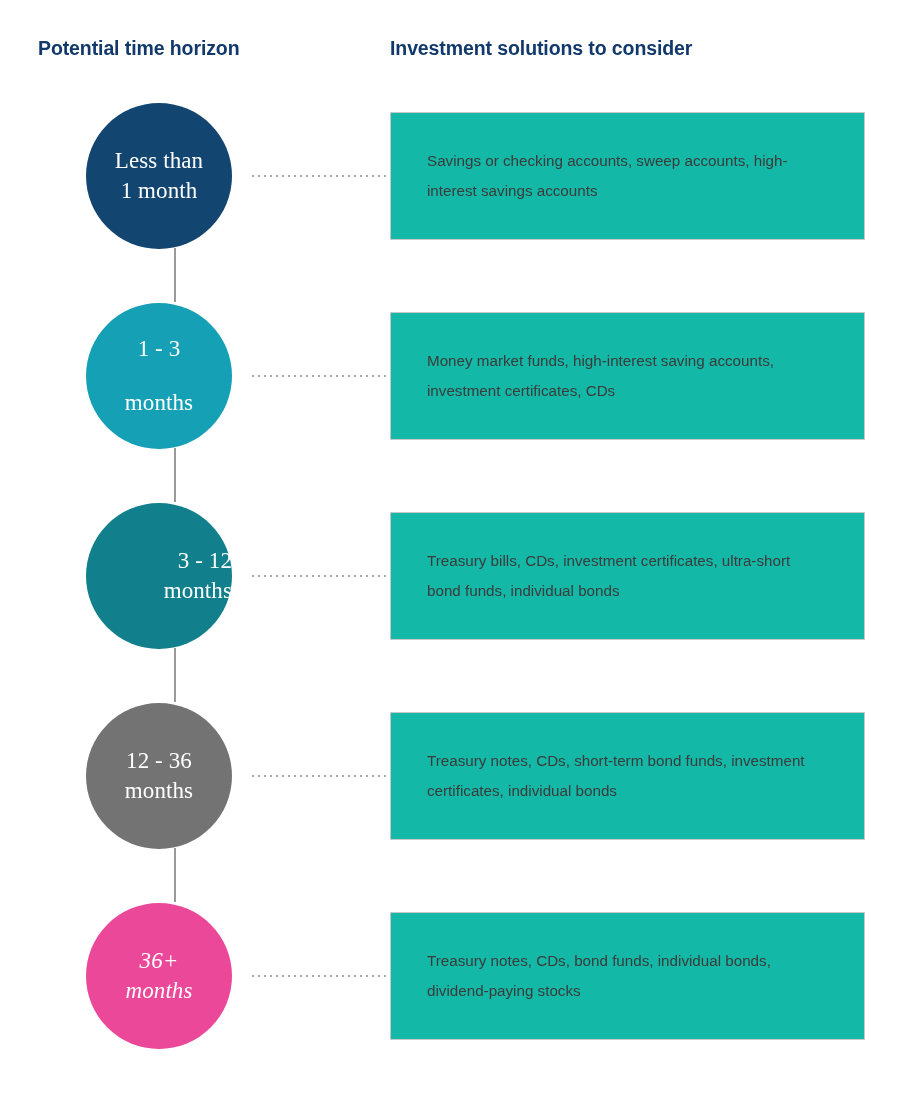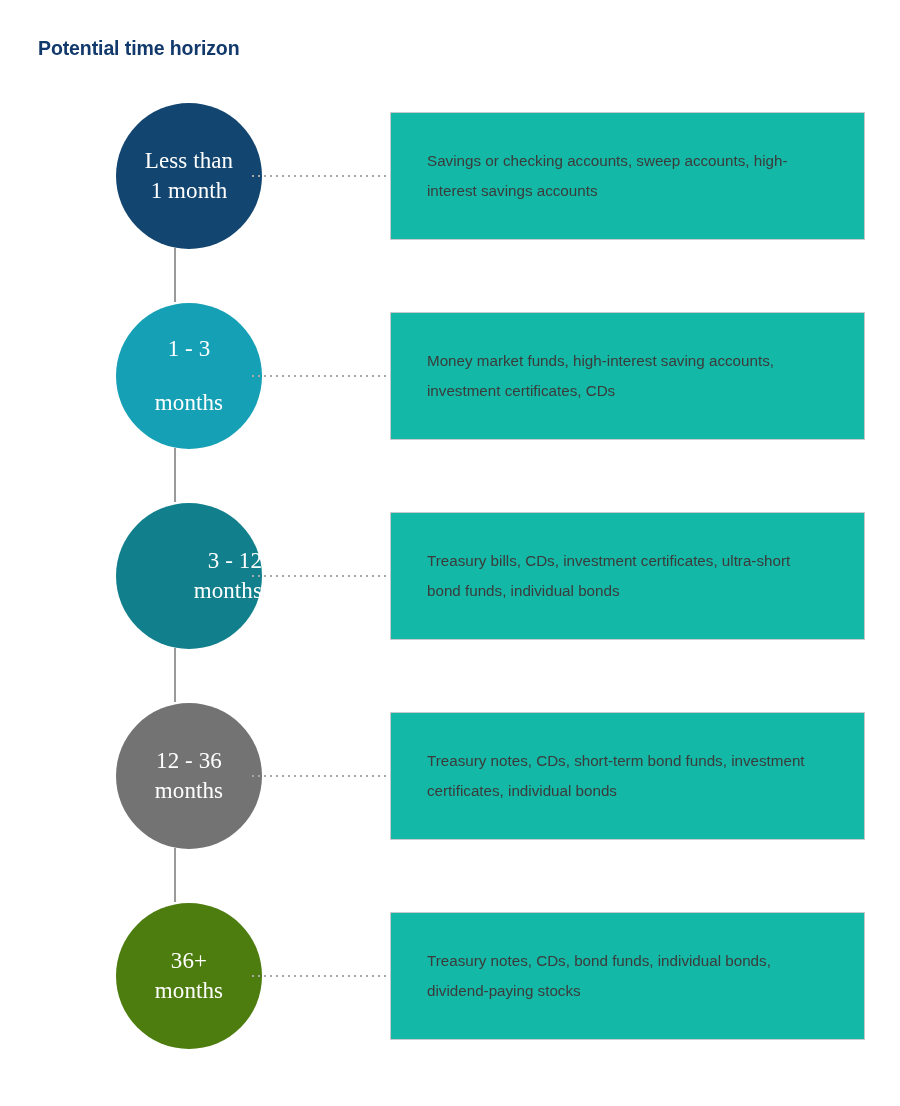--- a/index.html
+++ b/index.html
@@ -48,21 +48,21 @@
   .row {
     position: absolute;
     left: 0;
     width: 900px;
     height: 200px;
   }
 
   
   .circle {
     position: absolute;
-    left: 116px;
+    left: 86px;
     top: 27px;
     width: 146px;
     height: 146px;
     border-radius: 50%;
     display: flex;
     flex-direction: column;
     align-items: center;
     justify-content: center;
     box-sizing: border-box;
   }
@@ -113,20 +113,21 @@
     color: #3b3b3b;
   }
 </style>
 </head>
 <body>
 
 <div id="canvas">
 
   <div class="col-header" id="header-left">Potential time horizon</div>
 
+  <div class="col-header" id="header-right">Investment solutions to consider</div>
 
   <div class="spine" style="top:248px;height:54px;"></div>
   <div class="spine" style="top:448px;height:54px;"></div>
   <div class="spine" style="top:648px;height:54px;"></div>
   <div class="spine" style="top:848px;height:54px;"></div>
 
   <div class="row" style="top:76px;">
     <div class="circle" style="background:#12456f;">
       <div class="circle-line">Less than</div>
       <div class="circle-line">1 month</div>
@@ -164,21 +165,21 @@
       <div class="circle-line">12 - 36</div>
       <div class="circle-line">months</div>
     </div>
     <div class="dots"></div>
     <div class="box">
       <div class="box-text">Treasury notes, CDs, short-term bond funds, investment certificates, individual bonds</div>
     </div>
   </div>
 
   <div class="row" style="top:876px;">
-    <div class="circle" style="background:#4d7c0f;">
+    <div class="circle" style="background:#ec4899;font-style:italic;">
       <div class="circle-line">36+</div>
       <div class="circle-line">months</div>
     </div>
     <div class="dots"></div>
     <div class="box">
       <div class="box-text">Treasury notes, CDs, bond funds, individual bonds, dividend-paying stocks</div>
     </div>
   </div>
 
 </div>

